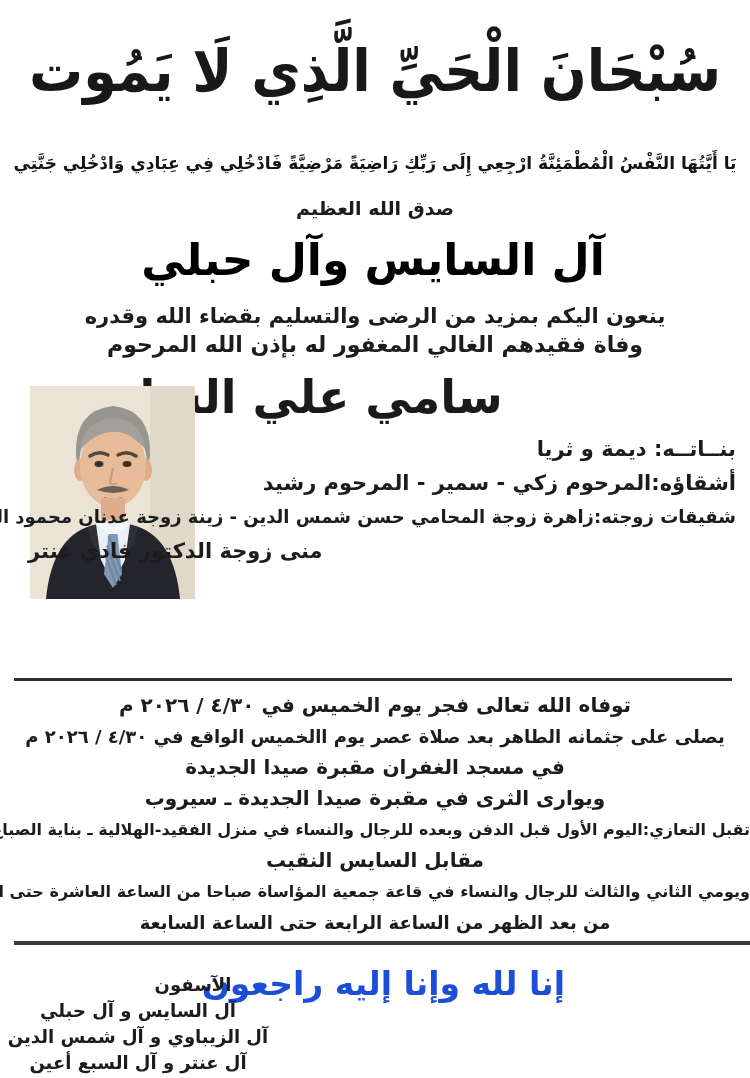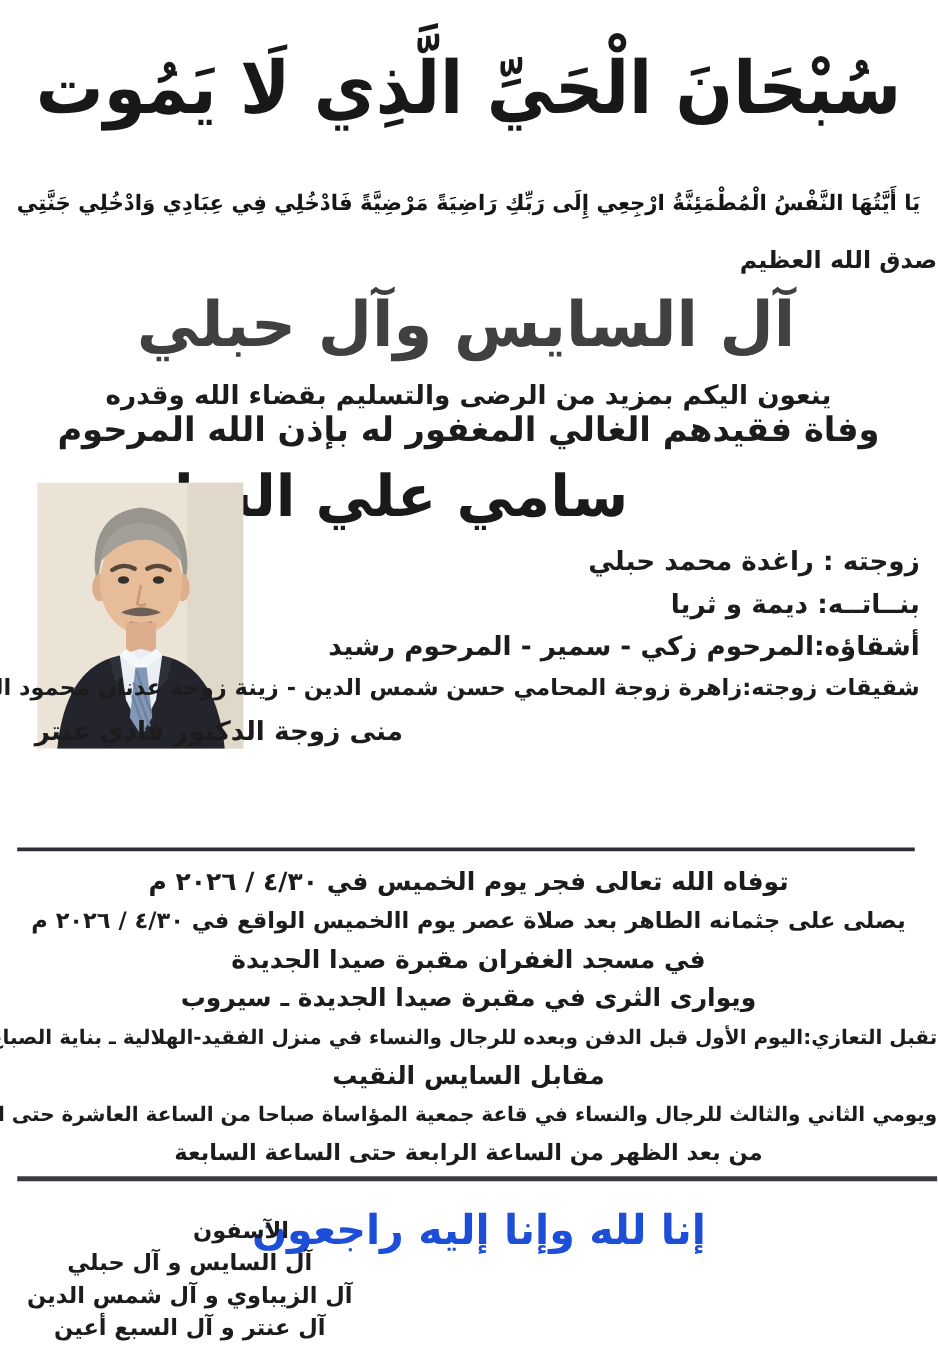--- a/index.html
+++ b/index.html
@@ -16,26 +16,26 @@
   
   .calligraphy{
     top:4px;left:0;right:0;height:132px;
     display:flex;align-items:center;justify-content:center;
     font-size:54px;color:#181818;
     transform:scaleY(1.08);
     letter-spacing:-1px;
   }
   
   .verse{top:146px;left:0;right:0;font-size:17px;line-height:34px;color:#151515;}
-  .verse-attr{top:196px;left:0;right:0;font-size:19px;line-height:24px;text-align:right;}
+  .verse-attr{top:196px;left:0;right:0;font-size:19px;line-height:24px;}
 
   
-  .families-title{top:218px;left:0;right:4px;font-size:50px;line-height:84px;color:#404040;}
+  .families-title{top:218px;left:0;right:4px;font-size:44px;line-height:84px;color:#000000;}
   .intro1{top:302px;left:0;right:0;font-size:21px;line-height:28px;}
-  .intro2{top:331px;left:0;right:0;font-size:27px;line-height:28px;}
+  .intro2{top:331px;left:0;right:0;font-size:22px;line-height:28px;}
 
   .deceased-name{top:364px;left:0;right:0;padding-left:0;margin-right:190px;font-size:46px;line-height:66px;color:#1a1a1a;}
 
   .photo-frame{left:30px;top:386px;width:165px;height:213px;}
 
   .relatives{top:432px;right:14px;left:6px;}
   .relatives div{height:34px;line-height:34px;font-size:21px;text-align:right;white-space:nowrap;}
   .relatives div.long{font-size:18px;}
   .relatives div.indent{padding-left:18px;text-align:left;direction:rtl;}
   .relatives div.indent{text-align:left;}
@@ -43,21 +43,21 @@
   .divider-1{top:678px;right:18px;left:14px;border-top:3px solid #2e2e34;}
   .divider-2{top:941px;right:0;left:14px;border-top:4px solid #3a3a40;}
 
   .schedule{top:690px;left:0;right:0;}
   .schedule div{height:31px;line-height:31px;text-align:center;white-space:nowrap;font-size:20px;}
   .schedule div.long{font-size:16px;}
   .schedule div.med{font-size:18px;}
 
   .istirja{top:956px;left:225px;width:340px;font-size:33px;line-height:56px;text-align:left;white-space:nowrap;color:#1d4ed8;}
   .mourners-label{top:972px;left:148px;width:90px;font-size:18px;line-height:26px;text-align:center;white-space:nowrap;}
-  .mourners{top:998px;left:16px;width:272px;}
+  .mourners{top:998px;left:2px;width:272px;}
   .mourners div{height:26px;line-height:26px;font-size:18px;text-align:center;white-space:nowrap;}
 </style>
 </head>
 <body>
 
 <div class="abs calligraphy">سُبْحَانَ الْحَيِّ الَّذِي لَا يَمُوت</div>
 
 <div class="abs verse center nowrap">يَا أَيَّتُهَا النَّفْسُ الْمُطْمَئِنَّةُ ارْجِعِي إِلَى رَبِّكِ رَاضِيَةً مَرْضِيَّةً فَادْخُلِي فِي عِبَادِي وَادْخُلِي جَنَّتِي</div>
 <div class="abs verse-attr center">صدق الله العظيم</div>
 
@@ -102,21 +102,20 @@
     <path d="M66 138 L83 133 L100 138 L95 174 L83 198 L71 174 Z" fill="#e9eff5"></path>
 
     <path d="M66 138 L83 152 L100 138 L95 133 L83 142 L71 133 Z" fill="#f4f8fb"></path>
 
     <path d="M78.5 148 L87.5 148 L92 188 L83 202 L74 188 Z" fill="#8398b6"></path>
     <path d="M79 150 L91 184 M77 160 L90 195 M76 170 L86 199" stroke="#6d83a2" stroke-width="2"></path>
   </svg>
 </div>
 
 <div class="abs relatives">
-  <div>زوجته : راغدة محمد حبلي</div>
   <div>بنــاتــه: ديمة و ثريا</div>
   <div>أشقاؤه:المرحوم زكي - سمير - المرحوم رشيد</div>
   <div class="long">شقيقات زوجته:زاهرة زوجة المحامي حسن شمس الدين - زينة زوجة عدنان محمود الزيباوي</div>
   <div class="indent" style="text-align:left;padding-left:22px;">منى زوجة الدكتور فادي عنتر</div>
 </div>
 
 <div class="abs divider-1"></div>
 
 <div class="abs schedule">
   <div>توفاه الله تعالى فجر يوم الخميس في ٤/٣٠ / ٢٠٢٦ م</div>

